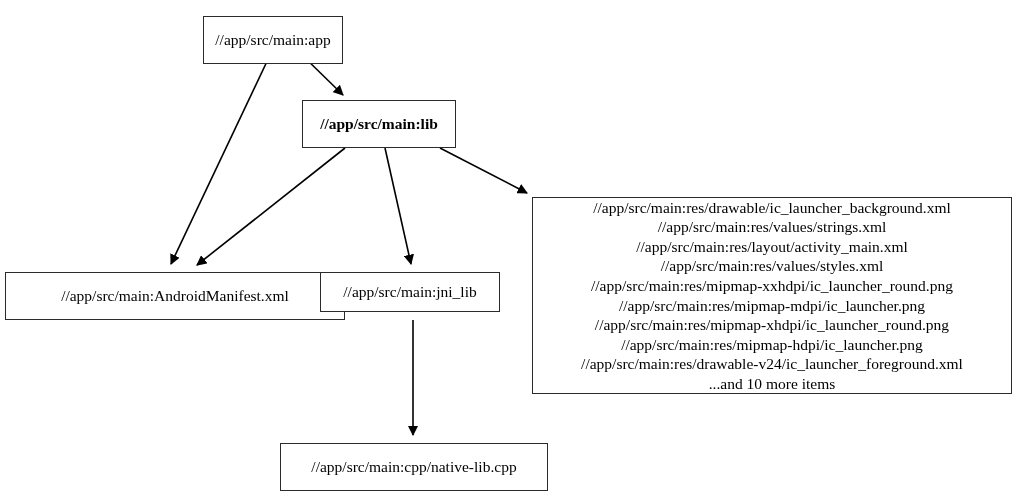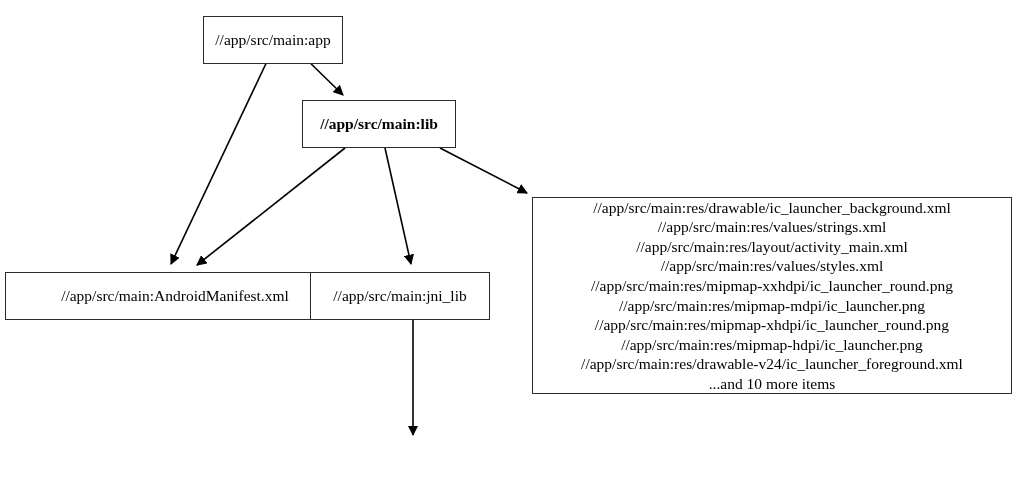--- a/index.html
+++ b/index.html
@@ -40,21 +40,21 @@
   .node-label {
     display: block;
     width: 100%;
     text-align: center;
     white-space: pre-line;
   }
   
   #node-app       { left: 203px; top: 16px;   width: 140px; height: 48px; }
   #node-lib       { left: 302px; top: 100px; width: 154px; height: 48px; font-weight: bold; }
   #node-manifest  { left: 5px;   top: 272px; width: 340px; height: 48px; }
-  #node-jnilib    { left: 310px; top: 272px; width: 180px; height: 48px; }
+  #node-jnilib    { left: 320px; top: 272px; width: 180px; height: 40px; }
   #node-resgroup  { left: 532px; top: 197px; width: 480px; height: 197px;
                     font-size: 15.5px; line-height: 19.55px; }
   #node-nativelib { left: 280px; top: 443px; width: 268px; height: 48px; }
 </style>
 </head>
 <body>
 
 <div id="canvas">
 
   <svg class="edges" viewBox="0 0 1018 496" xmlns="http://www.w3.org/2000/svg">
@@ -111,14 +111,17 @@
 //app/src/main:res/layout/activity_main.xml
 //app/src/main:res/values/styles.xml
 //app/src/main:res/mipmap-xxhdpi/ic_launcher_round.png
 //app/src/main:res/mipmap-mdpi/ic_launcher.png
 //app/src/main:res/mipmap-xhdpi/ic_launcher_round.png
 //app/src/main:res/mipmap-hdpi/ic_launcher.png
 //app/src/main:res/drawable-v24/ic_launcher_foreground.xml
 ...and 10 more items</span>
   </div>
 
+  <div class="node" id="node-nativelib">
+    <span class="node-label">//app/src/main:cpp/native-lib.cpp</span>
+  </div>
 
 </div>
 
 </body></html>

